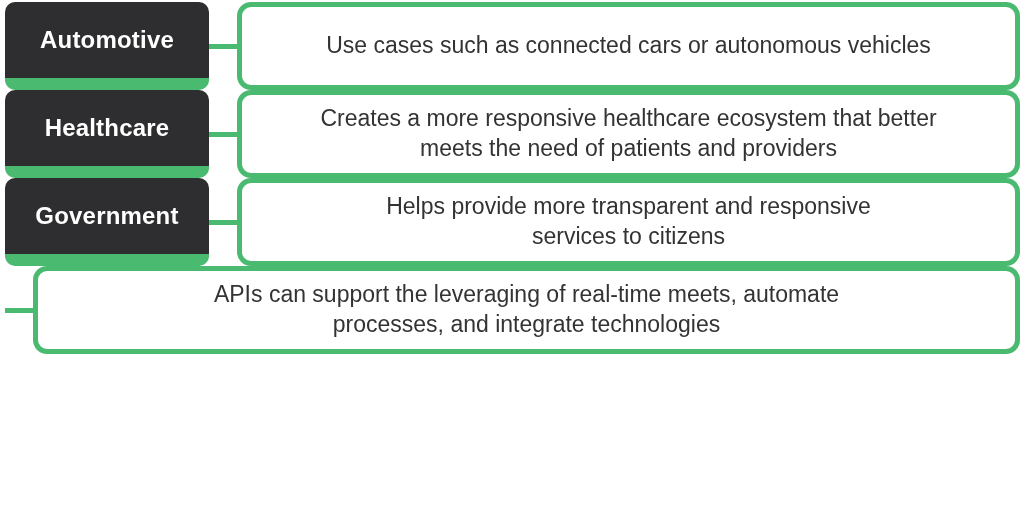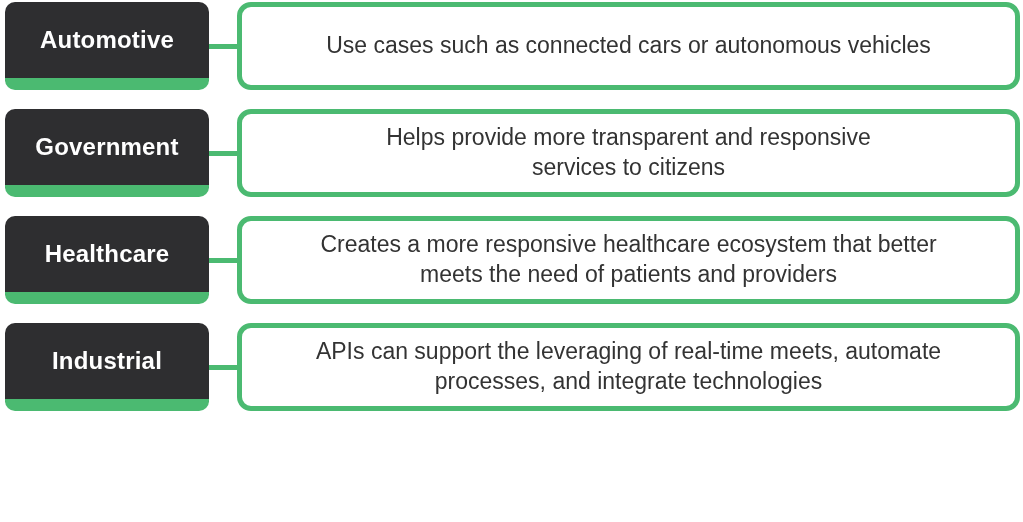--- a/index.html
+++ b/index.html
@@ -15,21 +15,20 @@
     margin: 0;
     padding: 0;
     background: var(--page_bg);
     font-family: "Liberation Sans", sans-serif;
   }
   .diagram {
     width: 1023px;
     height: 522px;
     display: flex;
     flex-direction: column;
-    gap: 19px;
     padding: 2px 3px 4px 5px;
   }
   .row {
     display: flex;
     align-items: stretch;
     height: 88px;
     flex: 0 0 88px;
   }
   .label-box {
     width: 204px;
@@ -83,44 +82,41 @@
     </div>
     <div class="connector"></div>
     <div class="desc-box">
       <span class="desc-text">Use cases such as connected cars or autonomous vehicles</span>
     </div>
   </div>
 
 
   <div class="row">
     <div class="label-box">
-      <span class="label-text">Government</span>
-    </div>
-    <div class="connector"></div>
-    <div class="desc-box">
-      <span class="desc-text">Helps provide more transparent and responsive
-services to citizens</span>
-    </div>
-  </div>
-
-  <div class="row">
-    <div class="label-box">
       <span class="label-text">Healthcare</span>
     </div>
     <div class="connector"></div>
     <div class="desc-box">
       <span class="desc-text">Creates a more responsive healthcare ecosystem that better
 meets the need of patients and providers</span>
     </div>
   </div>
 
   <div class="row">
     <div class="label-box">
-      <span class="label-text">Industrial</span>
+      <span class="label-text">Government</span>
     </div>
+    <div class="connector"></div>
+    <div class="desc-box">
+      <span class="desc-text">Helps provide more transparent and responsive
+services to citizens</span>
+    </div>
+  </div>
+
+  <div class="row">
     <div class="connector"></div>
     <div class="desc-box">
       <span class="desc-text">APIs can support the leveraging of real-time meets, automate
 processes, and integrate technologies</span>
     </div>
   </div>
 
 </div>
 
 </body></html>

